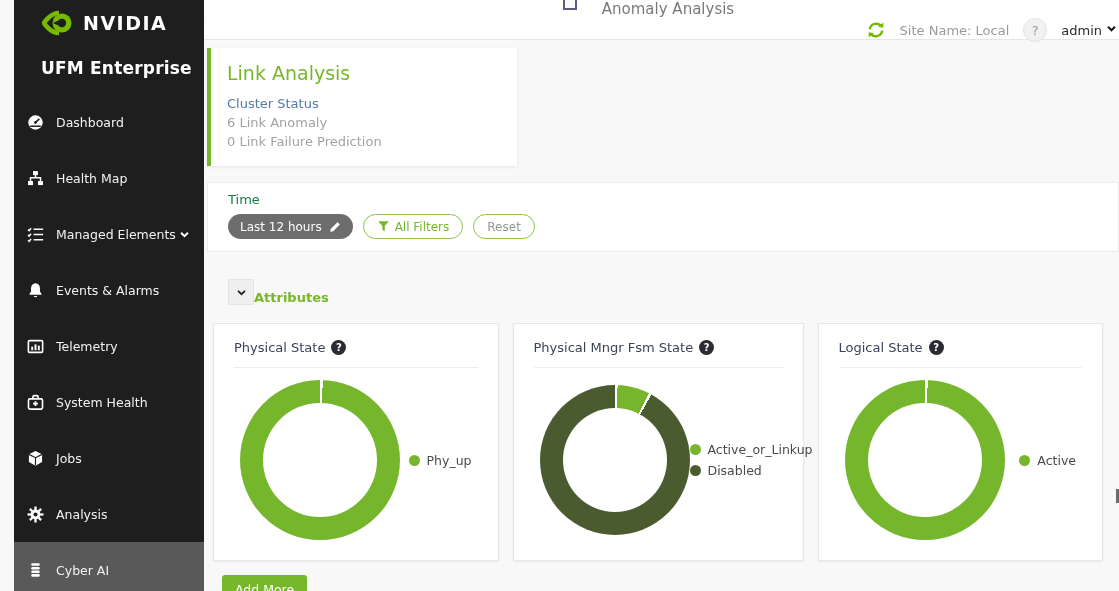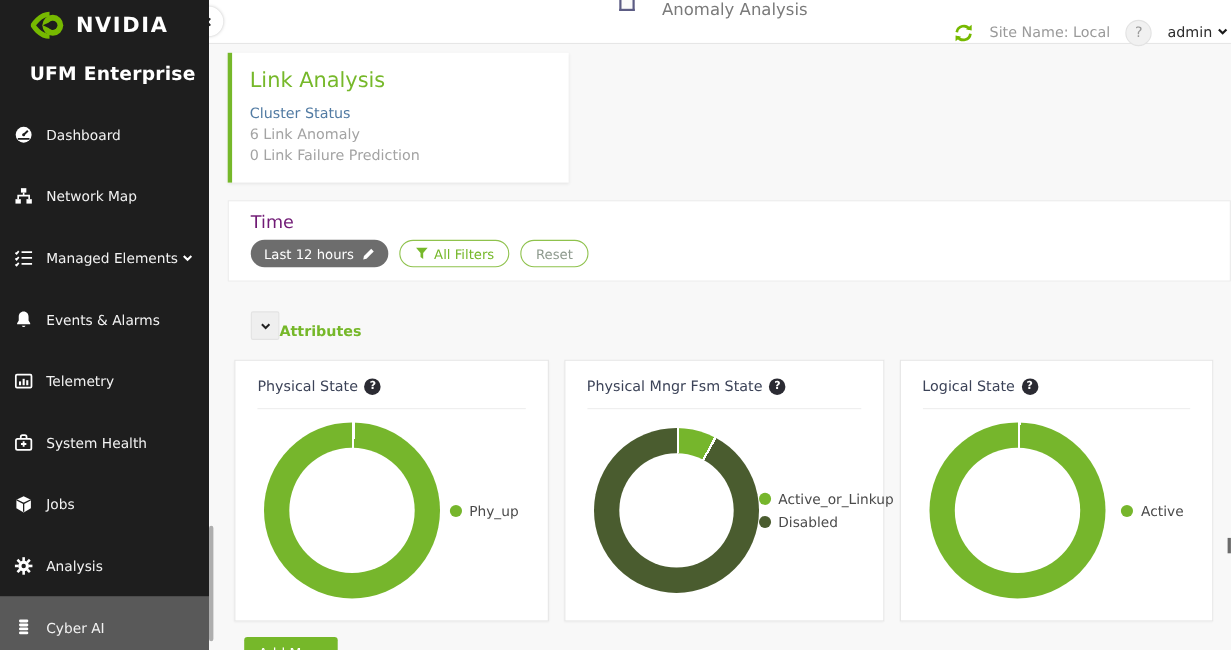--- a/index.html
+++ b/index.html
@@ -1,20 +1,20 @@
 <!DOCTYPE html>
 <html><head>
 <meta charset="utf-8">
 <style>
   * { margin:0; padding:0; box-sizing:border-box; }
   html,body { width:1119px; height:591px; overflow:hidden; }
   body { font-family:"DejaVu Sans","Liberation Sans",sans-serif; background:#f8f8f8; position:relative; }
 
   
-  .sidebar { position:absolute; left:0; top:0; width:190px; height:591px; background:#1e1e1e; z-index:5; }
+  .sidebar { position:absolute; left:14px; top:0; width:190px; height:591px; background:#1e1e1e; z-index:5; }
   .logo-row { display:flex; align-items:center; gap:7px; padding:10px 0 0 28px; }
   .logo-word { color:#fff; font-weight:bold; font-size:19px; letter-spacing:1.5px; }
   .product-name { color:#fff; font-weight:bold; font-size:17px; padding:22px 0 0 27px; letter-spacing:0.2px; }
   .nav { margin-top:16px; }
   .nav-item { height:56px; display:flex; align-items:center; padding-left:13px; cursor:pointer; color:#f2f2f2; }
   .nav-item.selected { background:#595959; }
   .nav-icon { width:17px; height:17px; display:inline-flex; flex:0 0 17px; }
   .nav-icon svg { width:17px; height:17px; }
   .nav-label { font-size:12.5px; margin-left:12px; }
   .nav-caret { margin-left:auto; margin-right:14px; display:inline-flex; }
@@ -41,21 +41,21 @@
   .content-scrollthumb { position:absolute; left:0px; top:438px; width:4px; height:105px; background:#aeaeae; border-radius:2px; }
 
   .link-card { margin:8px 0 0 17px; width:310px; background:#fff; border-left:4px solid #76b82a;
                box-shadow:0 1px 3px rgba(0,0,0,.08); padding:14px 16px 13px 16px; }
   .link-card-title { color:#76b82a; font-size:19px; margin-bottom:12px; }
   .link-card-link { color:#527ba3; font-size:13px; margin-bottom:4px; cursor:pointer; }
   .link-card-line { color:#a3a3a3; font-size:13px; margin-bottom:4px; }
 
   .time-panel { margin:16px 0 0 17px; width:912px; background:#fff; border:1px solid #ececec;
                 padding:9px 0 12px 20px; }
-  .time-label { font-size:16px; color:#701a75; margin-bottom:7px; }
+  .time-label { font-size:13px; color:#15803d; margin-bottom:7px; }
   .pill-row { display:flex; align-items:center; gap:10px; }
   .pill { border-radius:14px; height:25px; display:inline-flex; align-items:center; font-size:12px; cursor:pointer; }
   .pill-dark { background:#6d6d6d; color:#fff; padding:0 12px; gap:7px; }
   .pill-outline { border:1px solid #8fc24d; padding:0 13px; gap:5px; background:#fff; }
   .pill-outline .flt { color:#76b82a; }
   .pill-outline .rst { color:#8f9b8f; }
 
   .attr-row { margin:27px 0 0 38px; display:flex; align-items:flex-end; gap:0; }
   .attr-toggle { width:26px; height:26px; background:#efefef; border:1px solid #e3e3e3; border-radius:2px;
                  display:flex; align-items:center; justify-content:center; cursor:pointer; }
@@ -112,21 +112,21 @@
       </div>
       <div class="nav-item">
         <span class="nav-icon">
           <svg viewBox="0 0 16 16">
             <rect x="5.7" y="1" width="4.6" height="3.8" fill="#fff"></rect>
             <rect x="1" y="10.4" width="4.6" height="3.8" fill="#fff"></rect>
             <rect x="10.4" y="10.4" width="4.6" height="3.8" fill="#fff"></rect>
             <path d="M8 4.8 v2.6 M3.3 10.4 V7.4 h9.4 v3" stroke="#fff" stroke-width="1.4" fill="none"></path>
           </svg>
         </span>
-        <span class="nav-label">Network Map</span>
+        <span class="nav-label">Health Map</span>
       </div>
       <div class="nav-item">
         <span class="nav-icon">
           <svg viewBox="0 0 16 16">
             <g stroke="#fff" stroke-width="1.5" fill="none">
               <path d="M6.2 3 h9 M6.2 8 h9 M6.2 13 h9"></path>
               <path d="M1 3.4 l1 1 1.8-2.2 M1 8.4 l1 1 1.8-2.2 M1 13.4 l1 1 1.8-2.2"></path>
             </g>
           </svg>
         </span>

